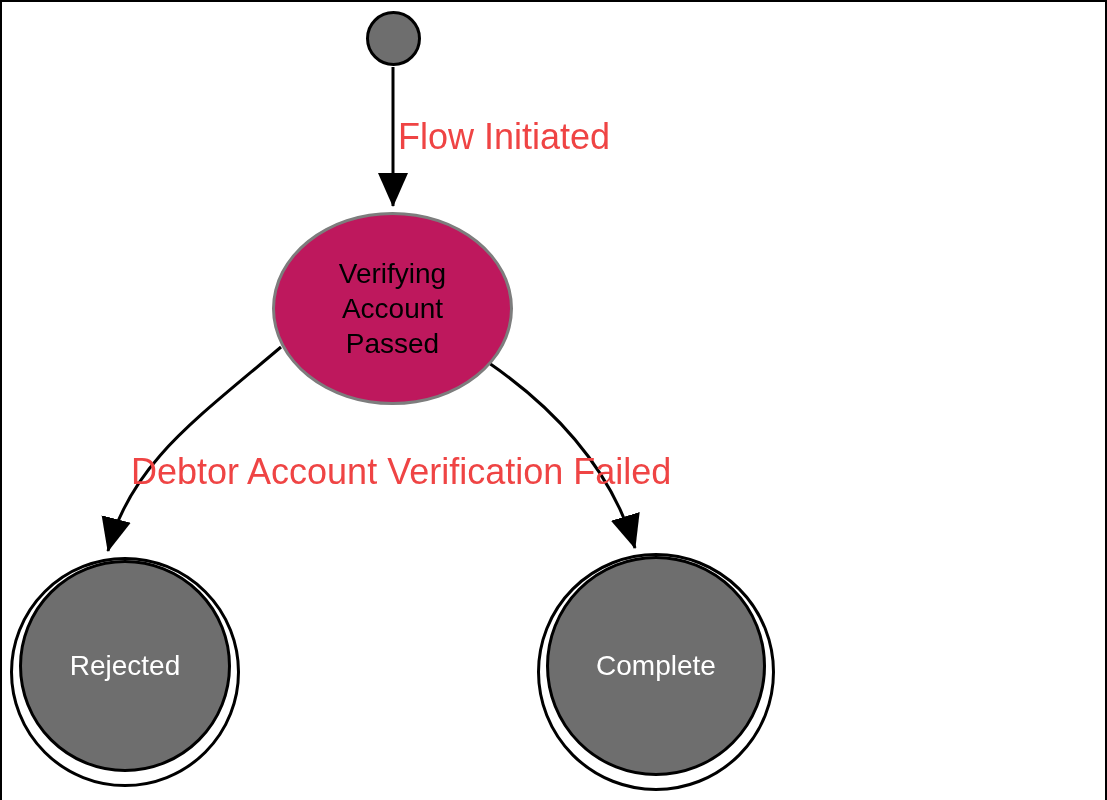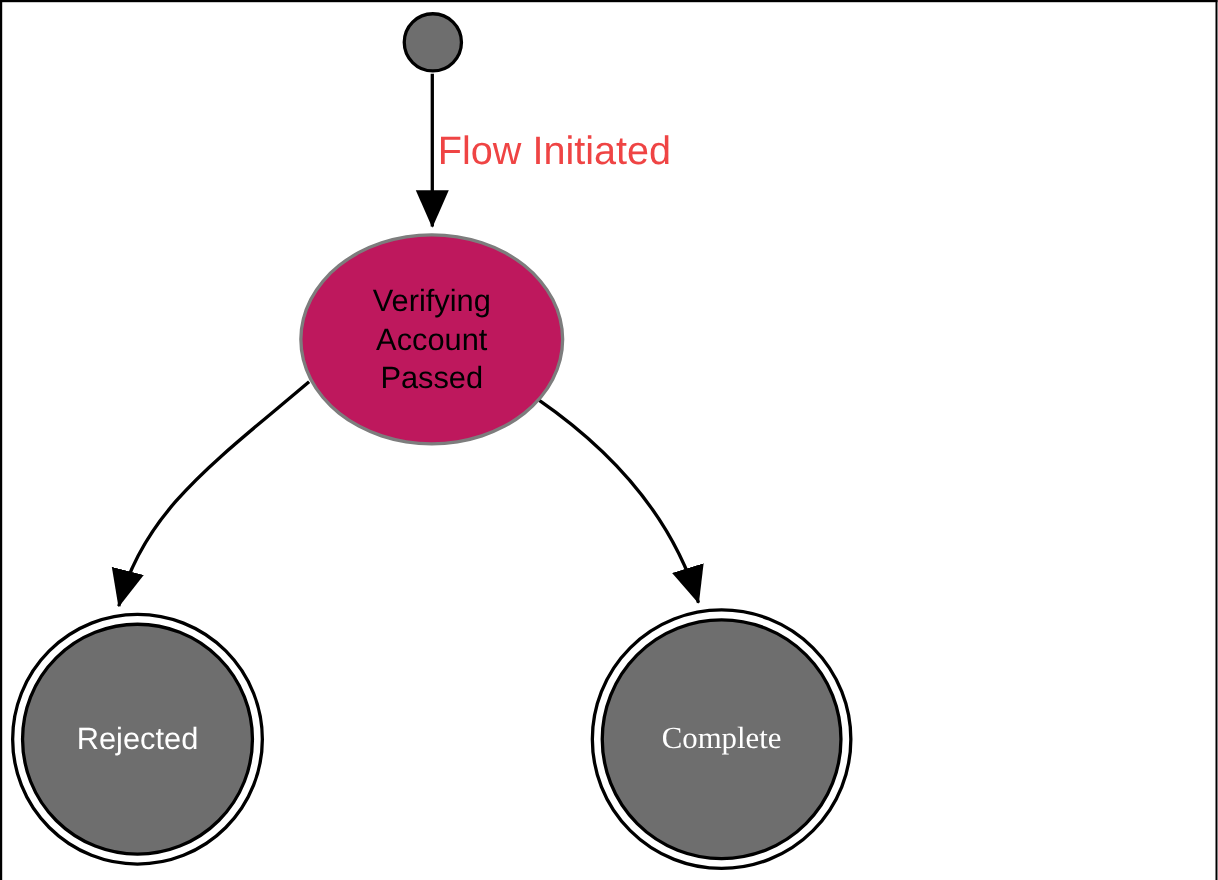--- a/index.html
+++ b/index.html
@@ -65,40 +65,39 @@
     white-space: nowrap;
   }
   
   .final-node {
     position: absolute;
     box-sizing: border-box;
     border: 3px solid #000000;
     border-radius: 50%;
     background: #ffffff;
     display: flex;
-    align-items: center;
     justify-content: center;
   }
   .final-node .inner {
     box-sizing: border-box;
     border: 3px solid #000000;
     border-radius: 50%;
     background: var(--node-fill, #6e6e6e);
     display: flex;
     align-items: center;
     justify-content: center;
   }
   .final-node .inner .label {
     font-size: 28px;
     color: #ffffff;
     white-space: nowrap;
   }
   .final-rejected { left: 8px;  top: 555px; width: 230px; height: 230px; }
   .final-rejected .inner { width: 212px; height: 212px; }
-  .final-complete { left: 535px; top: 551px; width: 238px; height: 238px; font-family: Liberation Serif, serif; }
+  .final-complete { left: 535px; top: 551px; width: 238px; height: 238px; }
   .final-complete .inner { width: 220px; height: 220px; }
   
   .edge-label {
     position: absolute;
     font-size: 36px;
     line-height: 30px;
     color: #ef4444;
     white-space: nowrap;
   }
   .lbl-flow     { left: 396px; top: 120px; }
@@ -137,14 +136,15 @@
     </div>
   </div>
 
   <div class="final-node final-complete">
     <div class="inner">
       <span class="label">Complete</span>
     </div>
   </div>
 
   <div class="edge-label lbl-flow">Flow Initiated</div>
+  <div class="edge-label lbl-failed">Debtor Account Verification Failed</div>
 
 </div>
 
 </body></html>

